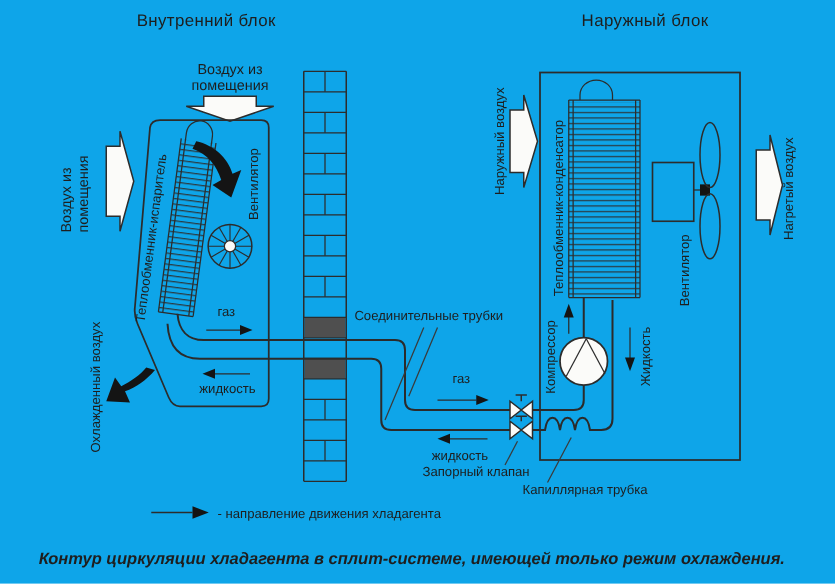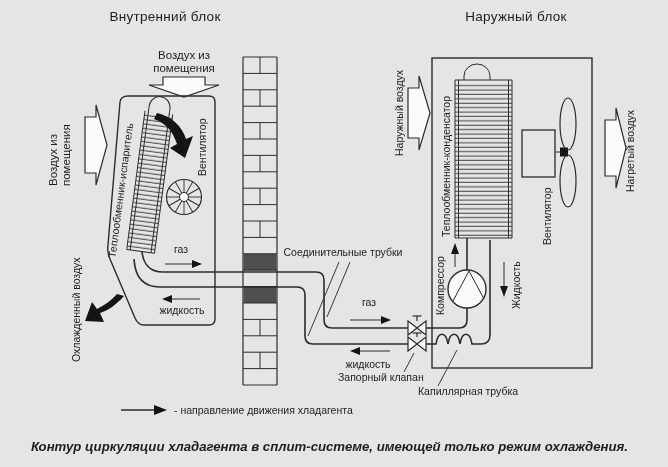--- a/index.html
+++ b/index.html
@@ -1,19 +1,19 @@
 <!DOCTYPE html>
 <html><head>
 <meta charset="utf-8">
 <style>
   html,body{margin:0;padding:0;background:#ffffff;}
   .page{
     position:relative;
     width:668px;height:467px;
-    background:#e5e5e5;
+    background:#0ea5e9;
     font-family:"Liberation Sans", sans-serif;
     overflow:hidden;
   }
   svg{display:block;}
   text{fill:#1e1e1e;}
   .lbl{font-size:10.5px;}
   .lbl-md{font-size:11.5px;}
   .title{font-size:13.5px;letter-spacing:.3px;}
   .caption{font-size:13.2px;font-weight:bold;font-style:italic;}
   .ln{stroke:#2c2c2c;fill:none;}

